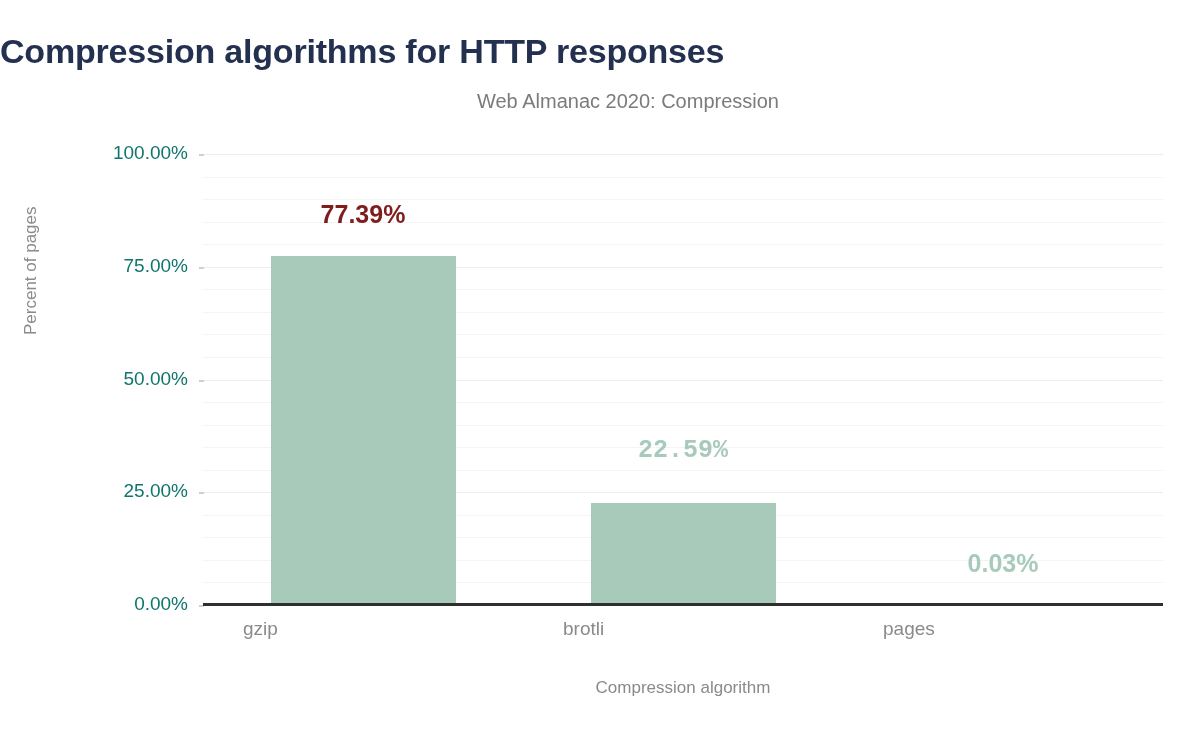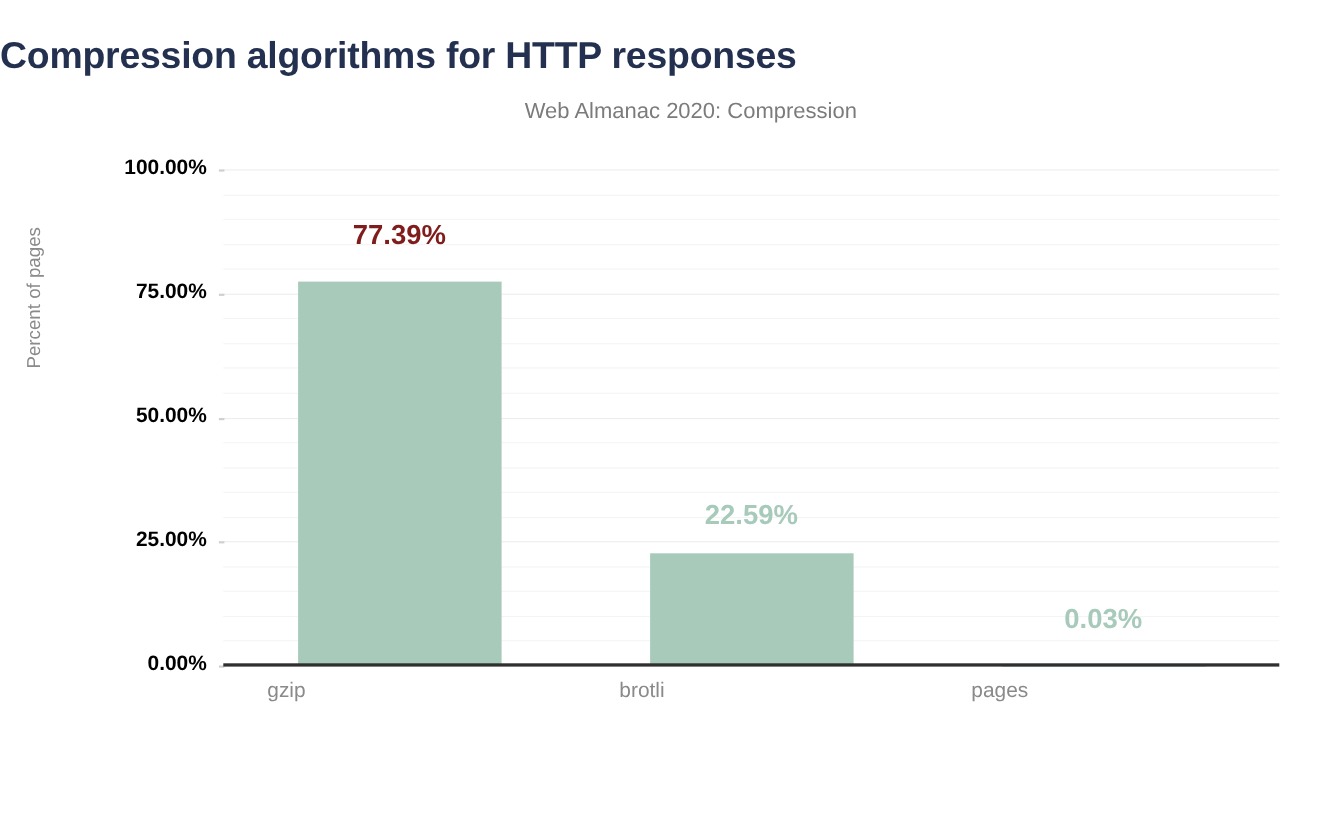--- a/index.html
+++ b/index.html
@@ -109,23 +109,22 @@
     background: #d0d0d0;
   }
 
   
   .y-tick-label {
     position: absolute;
     right: 1012px;
     width: 160px;
     text-align: right;
     font-size: 19px;
-    color: #000000;
-    white-space: nowrap;
-    font-weight: bold;
+    color: #0f766e;
+    white-space: nowrap;
   }
 
   
   .bar {
     position: absolute;
     bottom: 0;
     background: #a7cabb;
   }
   .bar-value-label {
     position: absolute;
@@ -150,20 +149,21 @@
 <body>
 
 <div id="figure">
 
   <div id="chart-title">Compression algorithms for HTTP responses</div>
 
   <div id="chart-subtitle">Web Almanac 2020: Compression</div>
 
   <div id="y-axis-title">Percent of pages</div>
 
+  <div id="x-axis-title">Compression algorithm</div>
 
   <div id="plot-area">
     <div id="gridlines">
         <div class="gridline" style="top: 428.45px;"></div>
         <div class="gridline" style="top: 405.9px;"></div>
         <div class="gridline" style="top: 383.35px;"></div>
         <div class="gridline" style="top: 360.8px;"></div>
         <div class="gridline major" style="top: 338.25px;"></div>
         <div class="gridline" style="top: 315.7px;"></div>
         <div class="gridline" style="top: 293.15px;"></div>
@@ -200,18 +200,18 @@
       <div class="y-tick-label" style="top: 142px;">100.00%</div>
       <div class="y-tick-mark" style="top: 154px;"></div>
     </div>
   <div id="x-ticks">
       <div class="x-tick-label" style="left: 243px; width: 240px;">gzip</div>
       <div class="x-tick-label" style="left: 563px; width: 240px;">brotli</div>
       <div class="x-tick-label" style="left: 883px; width: 240px;">pages</div>
     </div>
   <div id="value-labels">
       <div class="bar-value-label" style="left: 243px; width: 240px; top: 199.971px; color: #7f1d1d;">77.39%</div>
-      <div class="bar-value-label" style="left: 563px; width: 240px; top: 454px; color: rgb(167, 202, 187);">22.59%</div>
+      <div class="bar-value-label" style="left: 563px; width: 240px; top: 436px; color: rgb(167, 202, 187); font-family: Liberation Mono, monospace;">22.59%</div>
       <div class="bar-value-label" style="left: 883px; width: 240px; top: 548.865px; color: rgb(167, 202, 187);">0.03%</div>
     </div>
 
   <div id="baseline"></div>
 </div>
 
 </body></html>

